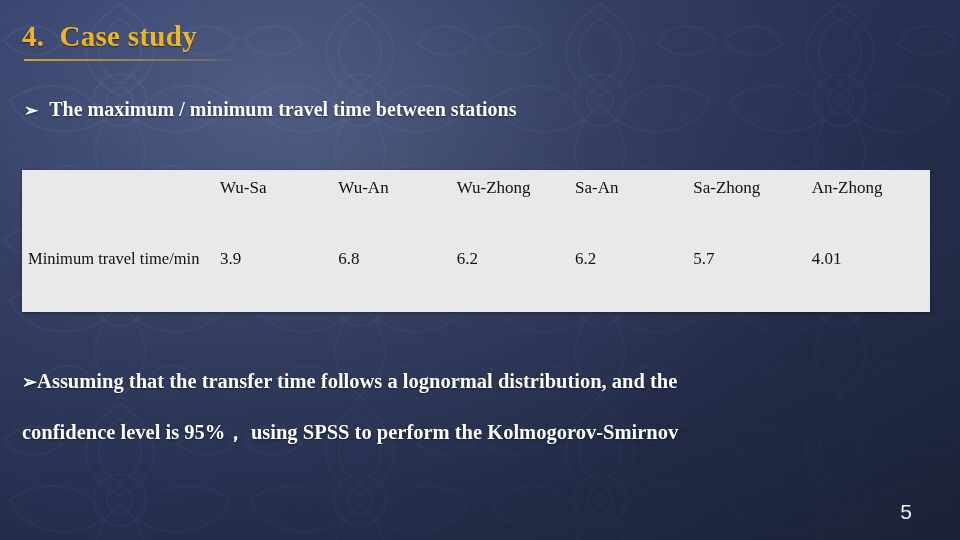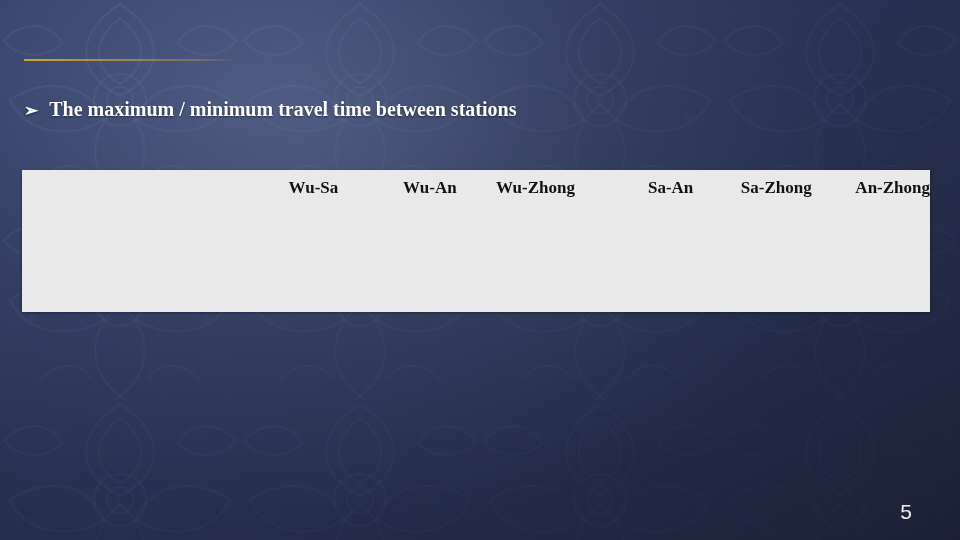--- a/index.html
+++ b/index.html
@@ -89,23 +89,23 @@
   }
   table.data {
     width: 100%;
     height: 100%;
     border-collapse: collapse;
     table-layout: fixed;
     color: #111111;
     font-size: 17px;
   }
   table.data th, table.data td {
-    text-align: right;
+    text-align: left;
     vertical-align: middle;
-    font-weight: bold;
+    font-weight: normal;
     padding: 0;
   }
   table.data .rowlabel {
     width: 186px;
     font-size: 16.5px;
     line-height: 1.28;
     padding: 0 6px;
   }
   table.data thead th {
     height: 36px;
@@ -179,20 +179,21 @@
       </linearGradient>
       <mask id="fademask">
         <rect width="960" height="540" fill="url(#fade)"></rect>
       </mask>
     </defs>
     <rect width="960" height="540" fill="url(#damask)" mask="url(#fademask)"></rect>
   </svg>
 
   <div id="vignette"></div>
 
+  <div id="title">4.  Case study</div>
   <div id="title-underline"></div>
 
   <div id="subtitle">
     <span class="arrow-outline">➢</span>
     <span>The maximum / minimum travel time between stations</span>
   </div>
 
   <div id="table-wrap">
     <table class="data">
       <thead>
@@ -200,22 +201,33 @@
           <th class="rowlabel corner-cell"></th>
           <th>Wu-Sa</th>
           <th>Wu-An</th>
           <th>Wu-Zhong</th>
           <th>Sa-An</th>
           <th>Sa-Zhong</th>
           <th>An-Zhong</th>
         </tr>
       </thead>
       <tbody>
+        <tr>
+          <td class="rowlabel">Minimum travel time/min</td>
+          <td>3.9</td>
+          <td>6.8</td>
+          <td>6.2</td>
+          <td>6.2</td>
+          <td>5.7</td>
+          <td>4.01</td>
+        </tr>
       </tbody>
     </table>
   </div>
 
   <div id="body-text">
+    <div><span class="arrow-solid">➢</span><span>Assuming that the transfer time follows a lognormal distribution, and the</span></div>
+    <div>confidence level is 95%， using  SPSS to perform the Kolmogorov-Smirnov</div>
   </div>
 
   <div id="page-number">5</div>
 
 </div>
 
 </body></html>

